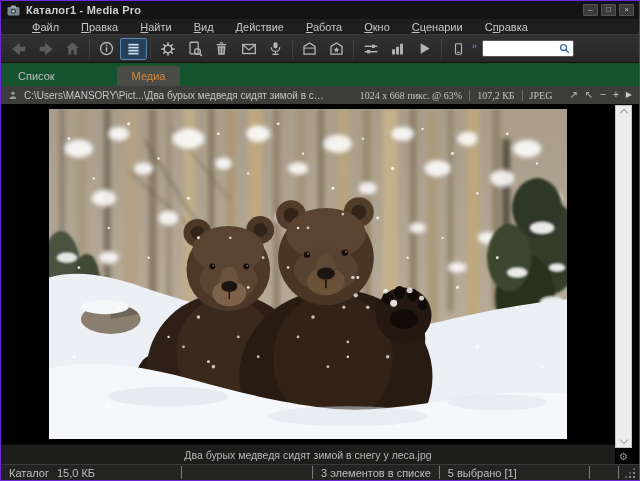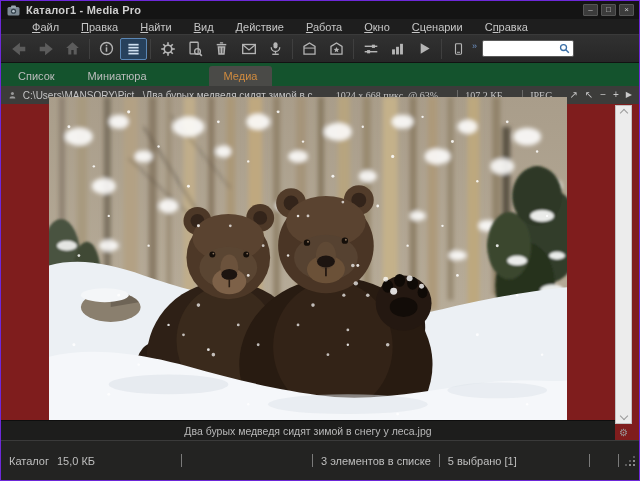--- a/index.html
+++ b/index.html
@@ -40,40 +40,40 @@
   .tabbar{height:23px;background:#14532d;display:flex;align-items:flex-end;padding-left:2px;flex:0 0 auto;}
   .tab{height:20px;padding:0 15px;display:flex;align-items:center;font-size:11px;color:#bdbdbd;
     border-radius:3px 3px 0 0;margin-right:3px;}
   .tab.active{background:#4a4a47;color:#d08b3f;margin-left:44px;}
   
   .pathbar{height:18px;background:#3c3c3a;display:flex;align-items:center;padding:0 7px;gap:6px;
     font-size:10px;color:#c4c4c4;flex:0 0 auto;}
   .path-text{white-space:nowrap;overflow:hidden;text-overflow:ellipsis;max-width:300px;}
   .path-info{margin-left:auto;display:flex;align-items:center;white-space:nowrap;font-family:Liberation Serif, serif;}
   .pinfo{padding:0 7px;}
-  .pinfo + .pinfo{border-left:1px solid #6a6a68;margin-left:12px;}
+  .pinfo + .pinfo{border-left:1px solid #6a6a68;}
   .zoomctl{display:flex;align-items:center;gap:7px;margin-left:4px;color:#c9c9c9;}
   .zbtn{font-size:10px;line-height:10px;}
   .zbtn.small{font-size:8px;}
   
-  .media-wrap{flex:1;display:flex;background:#7f1d1d;min-height:0;text-align:right;}
+  .media-wrap{flex:1;display:flex;background:#000000;min-height:0;text-align:right;}
   .media-col{flex:1;display:flex;flex-direction:column;min-width:0;}
   .canvas{flex:1;display:flex;align-items:center;justify-content:center;min-height:0;}
   .photo{width:518px;height:330px;flex:0 0 auto;display:block;}
   .caption-bar{height:20px;background:#1d1d1c;border-top:1px solid #0e0e0e;display:flex;
     align-items:center;justify-content:center;font-size:10.5px;color:#b8b8b8;flex:0 0 auto;}
   .scroll-col{width:24px;display:flex;flex-direction:column;flex:0 0 auto;padding:1px 7px 0 0;}
   .scroll-track{flex:1;background:#ececec;border:1px solid #c2c2c2;display:flex;flex-direction:column;
     justify-content:space-between;align-items:center;padding:4px 0;}
   .chev{width:6px;height:6px;border-left:1.5px solid #9a9a9a;border-top:1.5px solid #9a9a9a;}
   .chev.up{transform:rotate(45deg);}
   .chev.down{transform:rotate(-135deg);}
   .scroll-gear{height:16px;display:flex;align-items:center;justify-content:center;color:#9a9a9a;font-size:10px;}
   
-  .statusbar{height:40px;background:#232322;border-top:1px solid #3a3a3a;display:flex;
+  .statusbar{height:16px;background:#232322;border-top:1px solid #3a3a3a;display:flex;
     align-items:center;font-size:11px;color:#bfbfbf;flex:0 0 auto;}
   .sb-cell{padding:0 8px;display:flex;gap:8px;white-space:nowrap;}
   .sb-sep{width:1px;height:13px;background:#7a7a7a;flex:0 0 auto;}
   .sb-c1{width:180px;}
   .sb-c2{width:130px;}
   .sb-spacer{flex:1;}
   .sb-gap{width:28px;}
   .grip{width:14px;height:14px;position:relative;margin:0 2px 0 4px;}
   .grip::before{content:"";position:absolute;right:2px;bottom:2px;width:2px;height:2px;background:#8a8a8a;
     box-shadow:-4px 0 0 #8a8a8a,0 -4px 0 #8a8a8a,-8px 0 0 #5a5a5a,0 -8px 0 #5a5a5a,-4px -4px 0 #5a5a5a;}
@@ -238,21 +238,20 @@
       <input value="" style="">
       <svg width="13" height="13" viewBox="0 0 20 20">
           <circle cx="8.5" cy="8.5" r="4.6" fill="none" stroke="#3a6ea5" stroke-width="2"></circle>
           <line x1="12" y1="12" x2="16.6" y2="16.6" stroke="#3a6ea5" stroke-width="2.2"></line>
         </svg>
     </span>
   </div>
 
   <div class="tabbar">
     <span class="tab">Список</span>
-    <span class="tab">Миниатюра</span>
     <span class="tab active">Медиа</span>
   </div>
 
   <div class="pathbar">
     <svg width="10" height="11" viewBox="0 0 20 20" fill="#9a9a9a">
         <circle cx="10" cy="5.5" r="3.4"></circle>
         <path d="M3.5 17 a6.5 5.5 0 0 1 13 0 Z"></path>
       </svg>
     <span class="path-text">C:\Users\MANSORY\Pict...\Два бурых медведя сидят зимой в снегу у леса.jpg</span>
     <span class="path-info">

